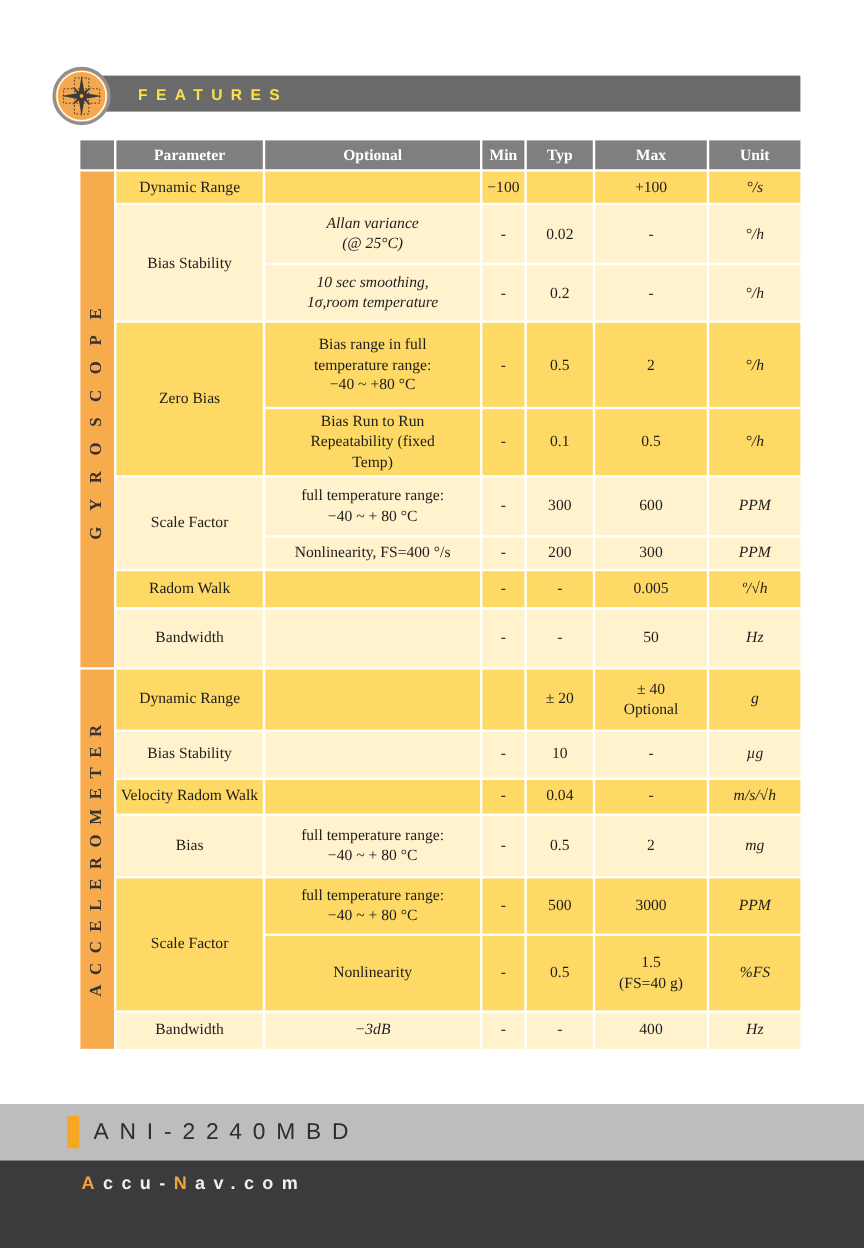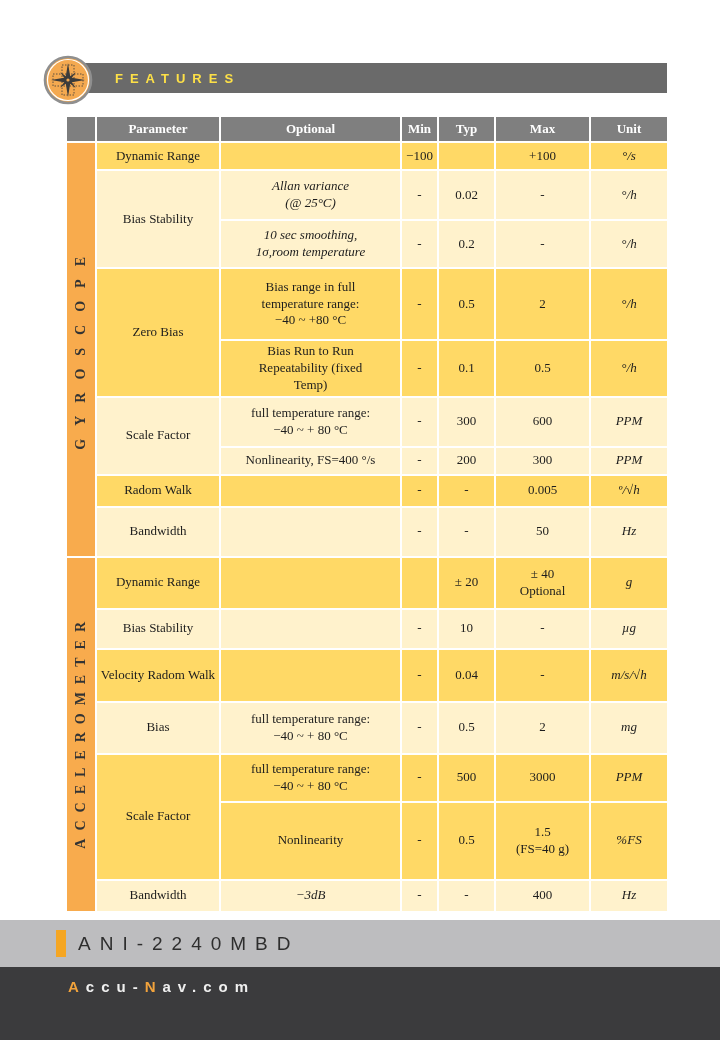--- a/index.html
+++ b/index.html
@@ -196,21 +196,21 @@
         <td class="c-unit unit dk">g</td>
       </tr>
       <tr style="height: 38px;">
         <td class="c-param lt" rowspan="1">Bias Stability</td>
         <td class="c-comment lt"></td>
         <td class="c-min lt">-</td>
         <td class="c-typ lt">10</td>
         <td class="c-max lt">-</td>
         <td class="c-unit unit lt">µg</td>
       </tr>
-      <tr style="height: 51px;">
+      <tr style="height: 28px;">
         <td class="c-param dk" rowspan="1">Velocity Radom Walk</td>
         <td class="c-comment dk"></td>
         <td class="c-min dk">-</td>
         <td class="c-typ dk">0.04</td>
         <td class="c-max dk">-</td>
         <td class="c-unit unit dk">m/s/√h</td>
       </tr>
       <tr style="height: 50px;">
         <td class="c-param lt" rowspan="1">Bias</td>
         <td class="c-comment lt">full temperature range:
@@ -222,21 +222,21 @@
       </tr>
       <tr style="height: 46px;">
         <td class="c-param dk" rowspan="2">Scale Factor</td>
         <td class="c-comment dk">full temperature range:
 −40 ~ + 80 °C</td>
         <td class="c-min dk">-</td>
         <td class="c-typ dk">500</td>
         <td class="c-max dk">3000</td>
         <td class="c-unit unit dk">PPM</td>
       </tr>
-      <tr style="height: 76px; margin-left: 22px;">
+      <tr style="height: 62px; margin-left: 22px;">
         <td class="c-comment dk">Nonlinearity</td>
         <td class="c-min dk">-</td>
         <td class="c-typ dk">0.5</td>
         <td class="c-max dk">1.5
 (FS=40 g)</td>
         <td class="c-unit unit dk">%FS</td>
       </tr>
       <tr style="height: 30px;">
         <td class="c-param lt" rowspan="1">Bandwidth</td>
         <td class="c-comment lt it">−3dB</td>

